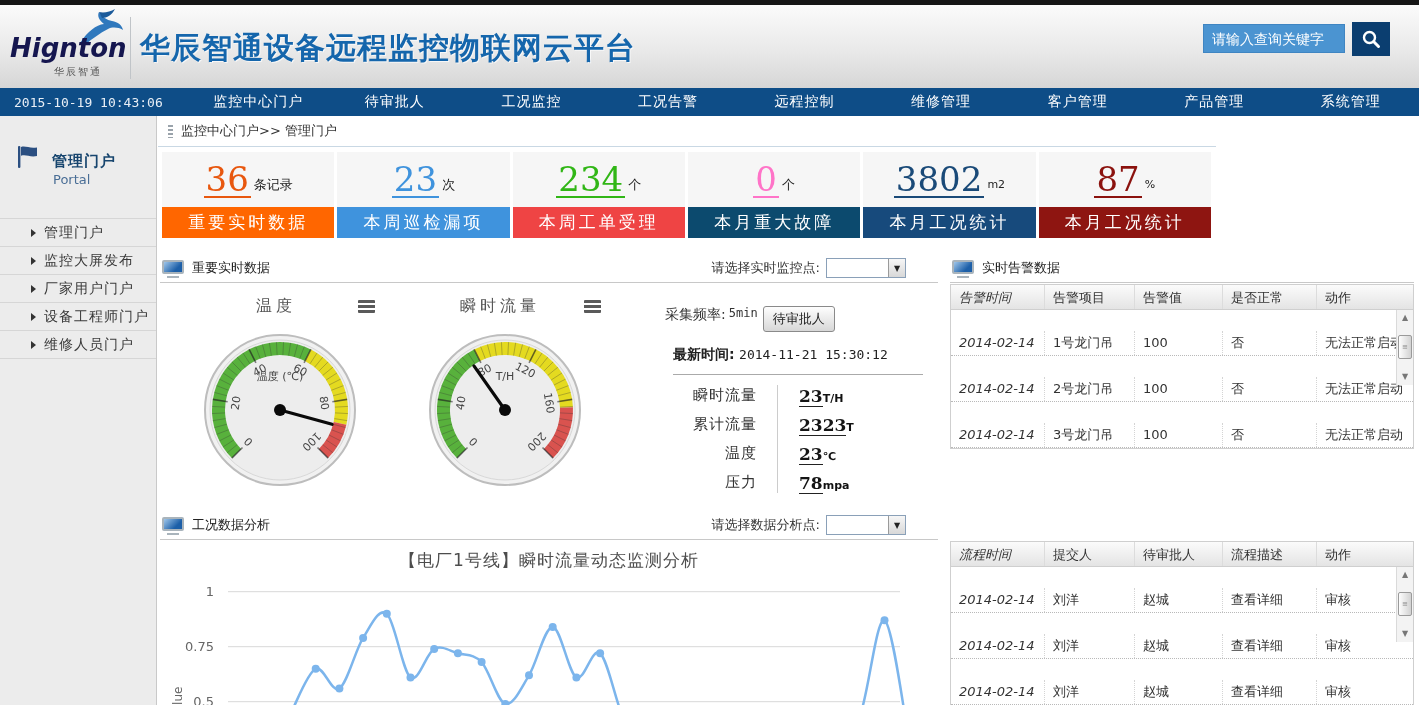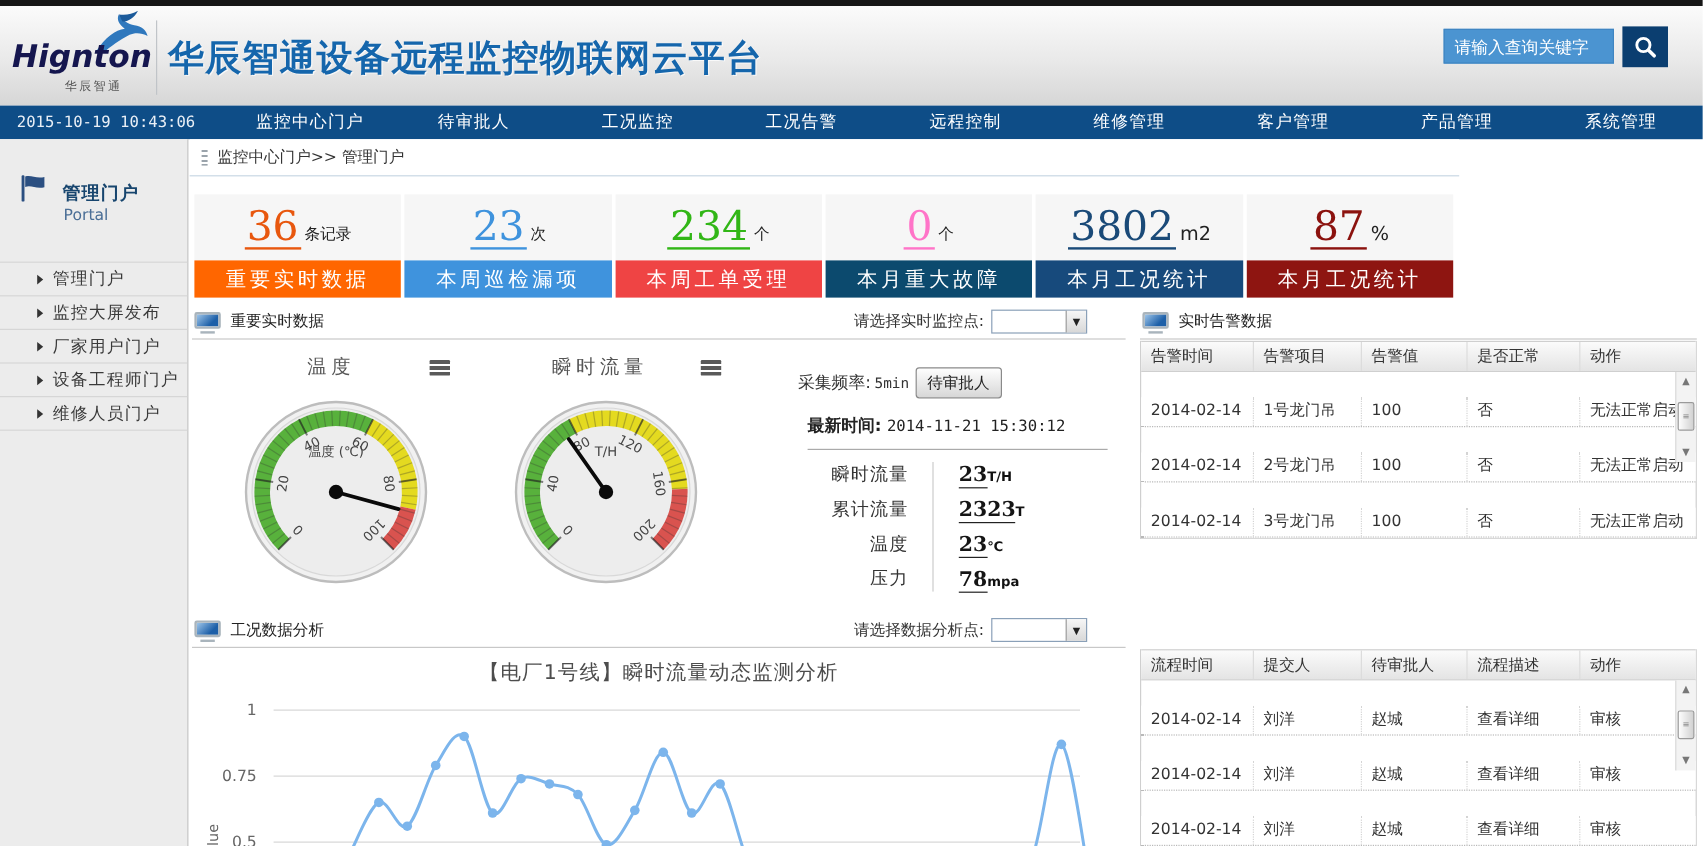--- a/index.html
+++ b/index.html
@@ -50,27 +50,27 @@
 
   
   .main { position:absolute; left:158px; top:116px; width:1058px; height:589px; background:#fff; }
   .breadcrumb { position:absolute; left:0; top:0; width:100%; height:31px; display:flex; align-items:center;
     border-bottom:1px solid #c9d8e4; }
   .bc-icon { width:5px; height:13px; margin:0 8px 0 10px;
     background:repeating-linear-gradient(#9aa3ab 0 2px, transparent 2px 4px); }
   .bc-text { font-size:13px; color:#333; }
 
   
-  .cards { position:absolute; left:4px; top:46px; right:5px; display:flex; gap:3px; }
+  .cards { position:absolute; left:4px; top:36px; right:5px; display:flex; gap:3px; }
   .card { flex:1; }
   .card-top { height:55px; background:#f6f6f6; display:flex; align-items:center; justify-content:center; }
   .card-num { font-family:"DejaVu Serif","Liberation Serif",serif; font-size:34px; line-height:34px;
     border-bottom:2px solid; padding:0 2px; }
   .card-unit { font-size:13px; color:#222; margin-left:3px; margin-top:10px; }
-  .card-unit.small { font-size:16px; }
+  .card-unit.small { font-size:11px; }
   .card-bar { height:31px; display:flex; align-items:center; justify-content:center; color:#fff;
     font-size:17px; letter-spacing:3px; cursor:pointer; }
 
   
   .left-col { position:absolute; left:2px; top:138px; width:778px; height:451px; }
   .right-col { position:absolute; left:792px; top:138px; width:464px; height:451px; }
   .panel-header { position:absolute; left:0; width:100%; height:29px; border-bottom:1px solid #c8c8c8;
     display:flex; align-items:center; }
   .panel-title { font-size:13px; color:#222; margin-left:8px; }
   .ph-spacer { flex:1; }
@@ -89,21 +89,21 @@
   .ws-btn { width:17px; border-left:1px solid #9a9a9a; background:linear-gradient(#f6f6f6,#d8d8d8);
     display:flex; align-items:center; justify-content:center; font-size:8px; color:#222; }
 
   
   .gauge-title { position:absolute; font-size:16px; color:#555; letter-spacing:4px; }
   .ham-icon { position:absolute; width:17px; height:13px; cursor:pointer;
     background:repeating-linear-gradient(#5a5a5a 0 3px, transparent 3px 5px); border-radius:1px; }
   .gauge-svg { position:absolute; }
 
   
-  .freq-row { position:absolute; left:505px; top:52px; display:flex; align-items:center; }
+  .freq-row { position:absolute; left:505px; top:52px; display:flex; }
   .freq-label { font-size:14px; color:#333; }
   .freq-val { font-size:12px; font-family:"DejaVu Sans Mono","Liberation Mono",monospace; color:#333; margin:0 5px 0 3px; }
   .refresh-btn { font-size:13px; color:#222; background:linear-gradient(#fefefe,#d7d7d7);
     border:1px solid #8a8a8a; border-radius:3px; padding:3px 9px; cursor:pointer; }
   .latest-row { position:absolute; left:513px; top:92px; font-size:14px; color:#222; }
   .latest-label { font-weight:bold; }
   .latest-val { font-family:"DejaVu Sans Mono","Liberation Mono",monospace; font-size:13px; }
   .readings-hr { position:absolute; left:513px; top:120px; width:250px; height:1px; background:#aaa; }
   .readings { position:absolute; left:490px; top:127px; width:280px; }
   .readings-divider { position:absolute; left:127px; top:4px; bottom:4px; width:1px; background:#ccc; }
@@ -124,21 +124,21 @@
   .dt-header { display:flex; height:26px; background:linear-gradient(#fbfbfb,#e4e4e4);
     border-top:1px solid #cfcfcf; border-bottom:1px solid #cfcfcf; }
   .dt-hcell { font-size:13px; color:#333; padding-left:8px; line-height:25px;
     border-right:1px solid #dcdcdc; overflow:hidden; white-space:nowrap; }
   .dt-hcell:last-child { border-right:0; }
   .dt-row { display:flex; height:25px; border-bottom:1px dotted #b9b9b9; background:#fff;margin-top:21px; }
   .dt-row:last-child { border-bottom:0; }
   .dt-cell { font-size:13px; color:#333; padding-left:8px; line-height:24px;
     border-right:1px dotted #d4d4d4; overflow:hidden; white-space:nowrap; }
   .dt-cell:last-child { border-right:0; }
-  .c1{width:94px;} .c2{width:90px;} .c3{width:88px;} .c4{width:94px;} .c5{flex:1;}
+  .c1{width:94px;font-style:italic;} .c2{width:90px;} .c3{width:88px;} .c4{width:94px;} .c5{flex:1;}
   .scrollstrip { position:absolute; right:0; top:26px; width:17px; height:75px; background:#f3f3f3;
     border-left:1px solid #dadada; }
   .ss-arrow { position:absolute; left:0; width:16px; height:14px; text-align:center;
     font-size:8px; color:#777; line-height:14px; cursor:pointer; }
   .ss-arrow.up { top:1px; } .ss-arrow.down { bottom:1px; }
   .ss-thumb { position:absolute; left:1px; top:25px; width:14px; height:24px; cursor:pointer;
     background:linear-gradient(90deg,#fdfdfd,#d2d2d2); border:1px solid #9a9a9a; border-radius:2px;
     display:flex; align-items:center; justify-content:center; font-size:7px; color:#888; }
 </style>
 </head>

